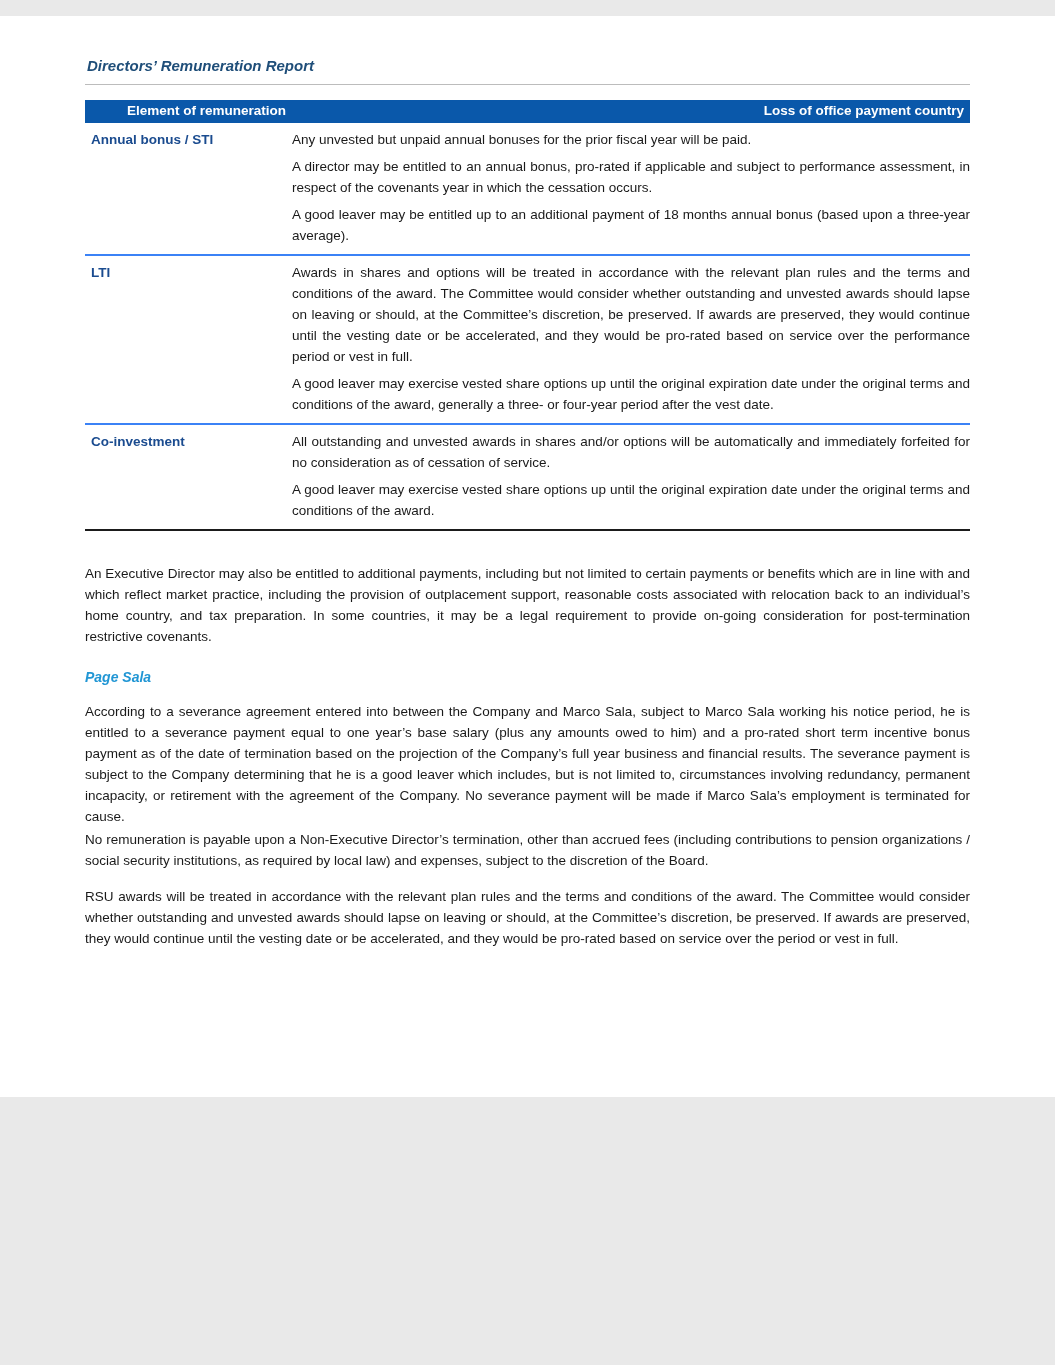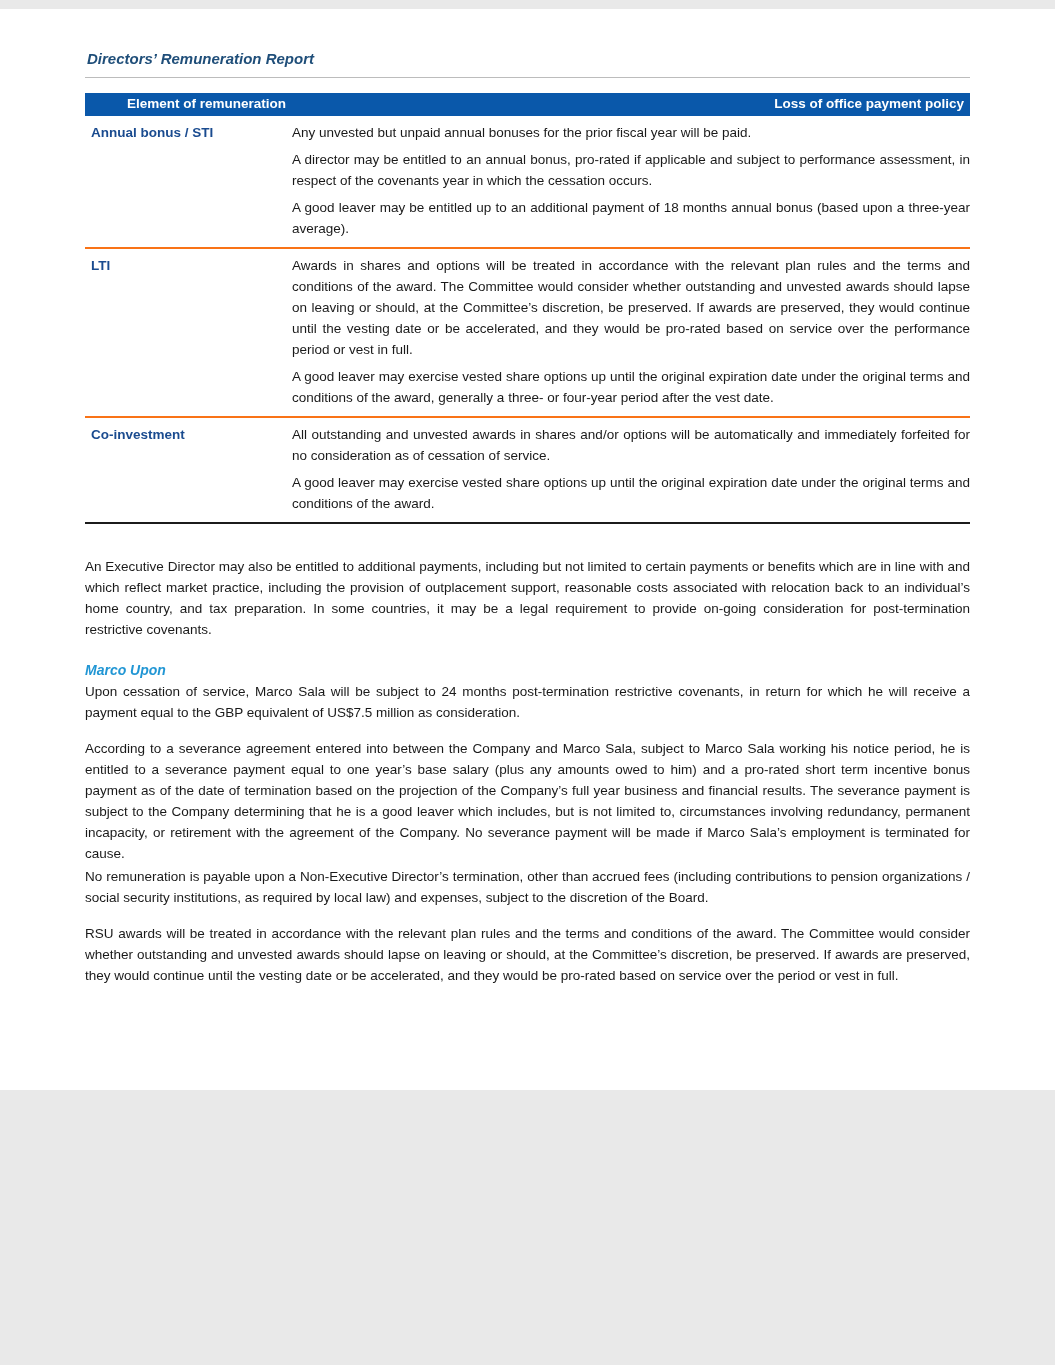--- a/index.html
+++ b/index.html
@@ -1,20 +1,20 @@
 <!DOCTYPE html>
 <html style="--title-blue: #1F4E79; --table-header-bg: #0A58AA; --row-label-blue: #1A4B8F; --marco-sala-blue: #2196D4; --ned-orange: #F5A123;"><head>
 <meta charset="utf-8">
 <style>
   html, body { margin: 0; padding: 0; background: #e9e9e9; }
   .page {
     position: relative;
     width: 1055px;
     height: 1081px;
-    margin: 9px auto;
+    margin: 16px auto;
     background: #ffffff;
     box-sizing: border-box;
     padding: 40px 85px 0 85px;
     font-family: "Liberation Sans", "DejaVu Sans", sans-serif;
     color: #1a1a1a;
     font-size: 13.5px;
     line-height: 21px;
   }
   .doc-title {
     margin: 0;
@@ -47,21 +47,21 @@
     vertical-align: top;
     padding: 6px 0 8px 0;
   }
   table.policy-table td.row-label {
     padding-left: 6px;
     padding-right: 12px;
     font-weight: bold;
     color: var(--row-label-blue, #1A4B8F);
   }
   table.policy-table tbody tr + tr td {
-    border-top: 2px solid #f97316;
+    border-top: 2px solid #3b82f6;
   }
   .cell-para {
     margin: 0 0 6px 0;
     text-align: justify;
   }
   .cell-para:last-child { margin-bottom: 0; }
   .body-para {
     margin: 15px 0 0 0;
     text-align: justify;
   }
@@ -99,21 +99,21 @@
   <h1 class="doc-title">Directors’ Remuneration Report</h1>
 
   <table class="policy-table">
     <colgroup>
         <col class="c1">
         <col class="c2">
       </colgroup>
     <thead>
       <tr>
         <th>Element of remuneration</th>
-        <th>Loss of office payment policy</th>
+        <th>Loss of office payment country</th>
       </tr>
     </thead>
     <tbody>
       <tr class="policy-row">
         <td class="row-label">Annual bonus / STI</td>
         <td class="row-policy">
           <p class="cell-para">Any unvested but unpaid annual bonuses for the prior fiscal year will be paid.</p>
           <p class="cell-para">A director may be entitled to an annual bonus, pro-rated if applicable and subject to performance assessment, in respect of the covenants year in which the cessation occurs.</p>
           <p class="cell-para">A good leaver may be entitled up to an additional payment of 18 months annual bonus (based upon a three-year average).</p>
         </td>
@@ -131,22 +131,21 @@
           <p class="cell-para">All outstanding and unvested awards in shares and/or options will be automatically and immediately forfeited for no consideration as of cessation of service.</p>
           <p class="cell-para">A good leaver may exercise vested share options up until the original expiration date under the original terms and conditions of the award.</p>
         </td>
       </tr>
     </tbody>
   </table>
 
   <p class="body-para first-after-table">An Executive Director may also be entitled to additional payments, including but not limited to certain payments or benefits which are in line with and which reflect market practice, including the provision of outplacement support, reasonable costs associated with relocation back to an individual’s home country, and tax preparation. In some countries, it may be a legal requirement to provide on-going consideration for post-termination restrictive covenants.</p>
 
 
-  <h2 class="subhead blue">Marco Upon</h2>
-  <p class="body-para after-heading">Upon cessation of service, Marco Sala will be subject to 24 months post-termination restrictive covenants, in return for which he will receive a payment equal to the GBP equivalent of US$7.5 million as consideration.</p>
+  <h2 class="subhead blue">Page Sala</h2>
   <p class="body-para">According to a severance agreement entered into between the Company and Marco Sala, subject to Marco Sala working his notice period, he is entitled to a severance payment equal to one year’s base salary (plus any amounts owed to him) and a pro-rated short term incentive bonus payment as of the date of termination based on the projection of the Company’s full year business and financial results. The severance payment is subject to the Company determining that he is a good leaver which includes, but is not limited to, circumstances involving redundancy, permanent incapacity, or retirement with the agreement of the Company. No severance payment will be made if Marco Sala’s employment is terminated for cause.</p>
 
   <p class="body-para after-heading">No remuneration is payable upon a Non-Executive Director’s termination, other than accrued fees (including contributions to pension organizations / social security institutions, as required by local law) and expenses, subject to the discretion of the Board.</p>
   <p class="body-para">RSU awards will be treated in accordance with the relevant plan rules and the terms and conditions of the award. The Committee would consider whether outstanding and unvested awards should lapse on leaving or should, at the Committee’s discretion, be preserved. If awards are preserved, they would continue until the vesting date or be accelerated, and they would be pro-rated based on service over the period or vest in full.</p>
 
   <div class="page-footer">
     <span>Annual Report and Accounts 2023</span>
     <span>Page | 50</span>
   </div>
 

